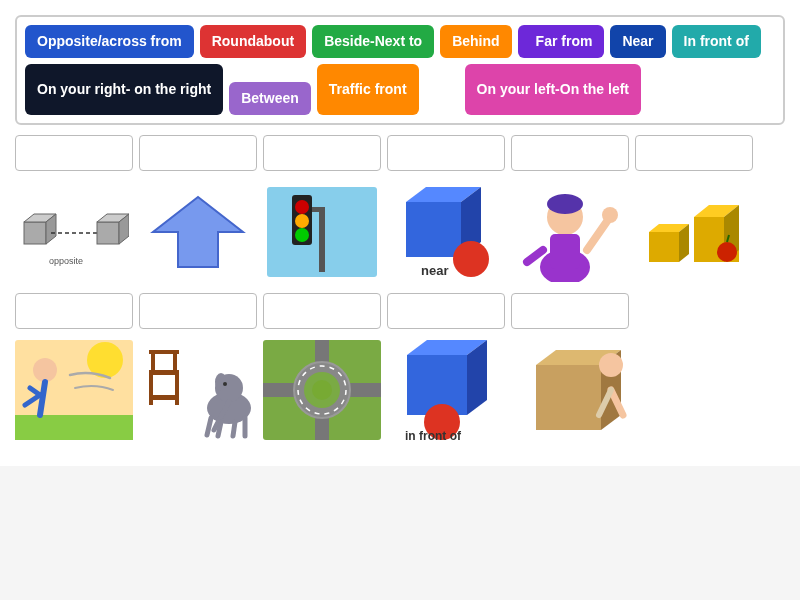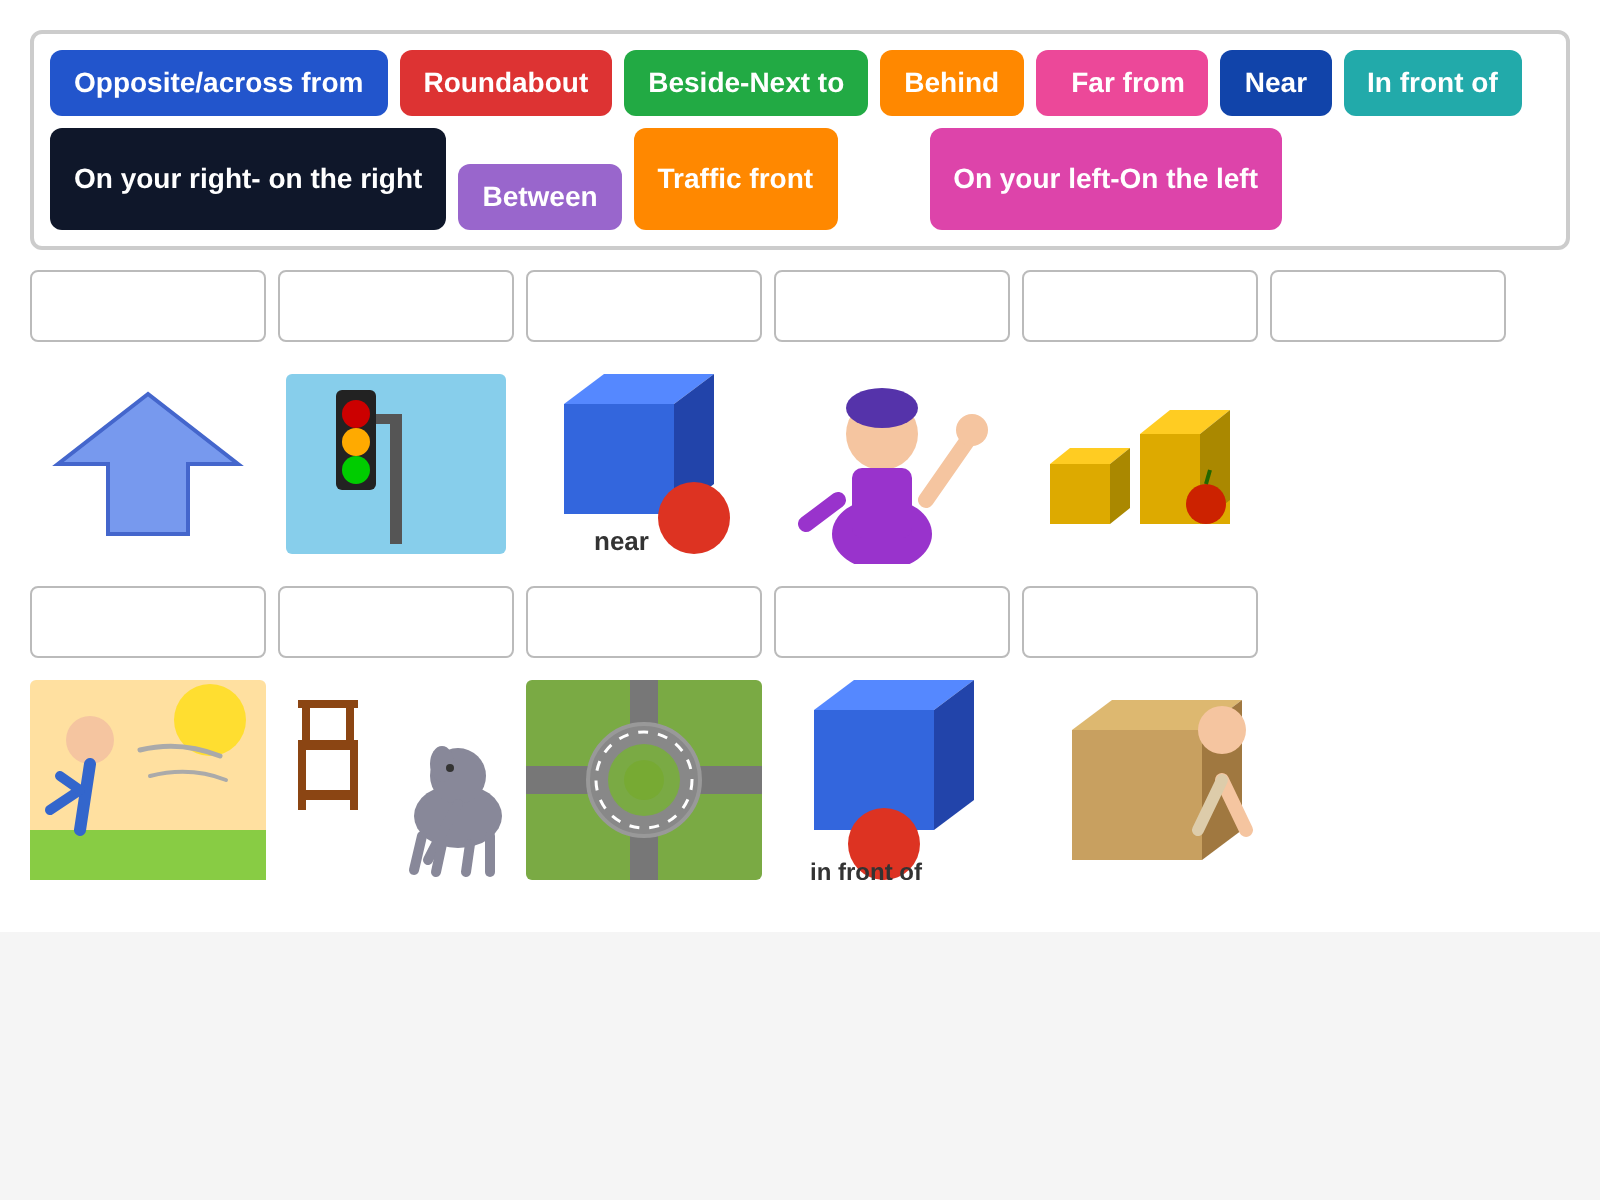--- a/index.html
+++ b/index.html
@@ -33,21 +33,21 @@
       font-size: 14px;
       padding: 8px 12px;
       cursor: pointer;
       text-align: center;
       line-height: 1.2;
     }
     .btn-blue { background: #2255cc; }
     .btn-red { background: #dd3333; }
     .btn-orange { background: #ff8800; }
     .btn-green { background: #22aa44; }
-    .btn-purple { background: #ec4899; padding-left: 18px; }
+    .btn-purple { background: #6d28d9; padding-left: 18px; }
     .btn-darkblue { background: #1144aa; }
     .btn-teal { background: #22aaaa; }
     .btn-lightred { background: #0f172a; }
     .btn-lavender { background: #9966cc; margin-top: 18px; }
     .btn-pink { background: #dd44aa; margin-left: 40px; }
 
     
     .row {
       display: flex;
       gap: 6px;
@@ -97,20 +97,35 @@
     <div class="drop-zone"></div>
     <div class="drop-zone"></div>
     <div class="drop-zone"></div>
     <div class="drop-zone"></div>
     <div class="drop-zone"></div>
     <div class="drop-zone"></div>
   </div>
 
   <div class="row">
 
+    <div class="image-cell">
+      <svg width="110" height="80" viewBox="0 0 110 80">
+
+        <rect x="5" y="30" width="22" height="22" fill="#aaa" stroke="#666" stroke-width="1"></rect>
+        <polygon points="5,30 15,22 37,22 27,30" fill="#ccc" stroke="#666" stroke-width="1"></polygon>
+        <polygon points="27,30 37,22 37,44 27,52" fill="#999" stroke="#666" stroke-width="1"></polygon>
+
+        <line x1="32" y1="41" x2="78" y2="41" stroke="#333" stroke-width="1.5" stroke-dasharray="4,3"></line>
+
+        <rect x="78" y="30" width="22" height="22" fill="#aaa" stroke="#666" stroke-width="1"></rect>
+        <polygon points="78,30 88,22 110,22 100,30" fill="#ccc" stroke="#666" stroke-width="1"></polygon>
+        <polygon points="100,30 110,22 110,44 100,52" fill="#999" stroke="#666" stroke-width="1"></polygon>
+        <text x="30" y="72" font-size="9" fill="#555" font-family="Arial">opposite</text>
+      </svg>
+    </div>
 
     <div class="image-cell">
       <svg width="110" height="90" viewBox="0 0 110 90">
         <polygon points="55,10 10,45 35,45 35,80 75,80 75,45 100,45" fill="#7799ee" stroke="#4466cc" stroke-width="2"></polygon>
       </svg>
     </div>
 
     <div class="image-cell">
       <svg width="110" height="90" viewBox="0 0 110 90">
 

